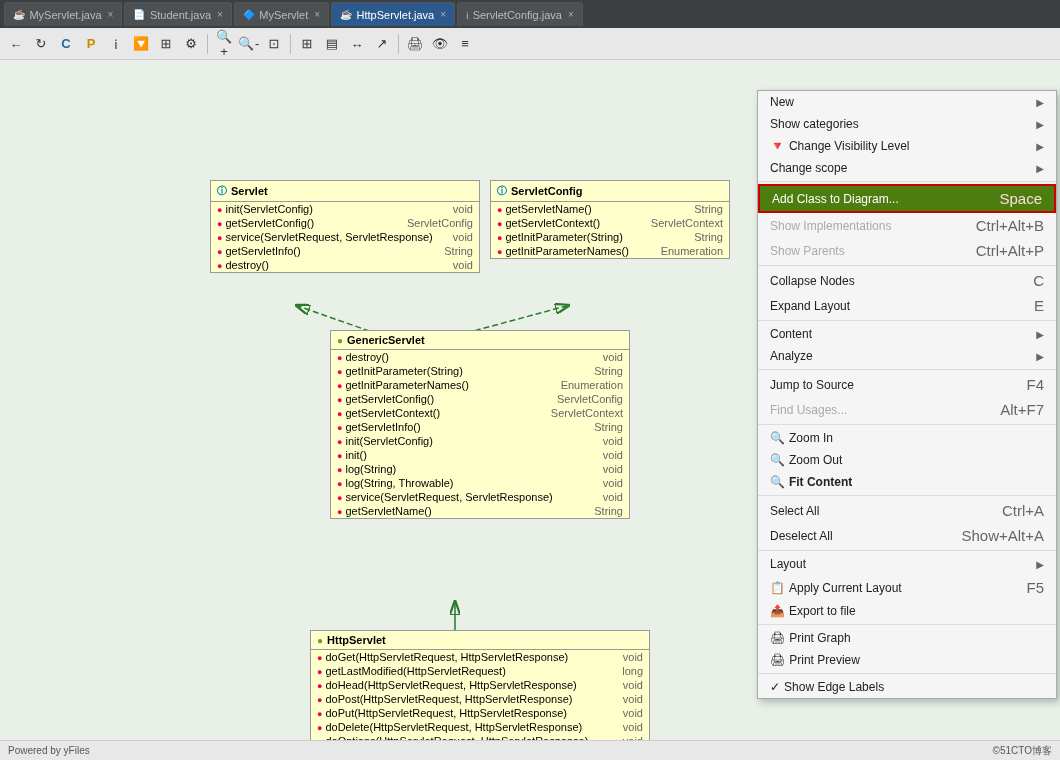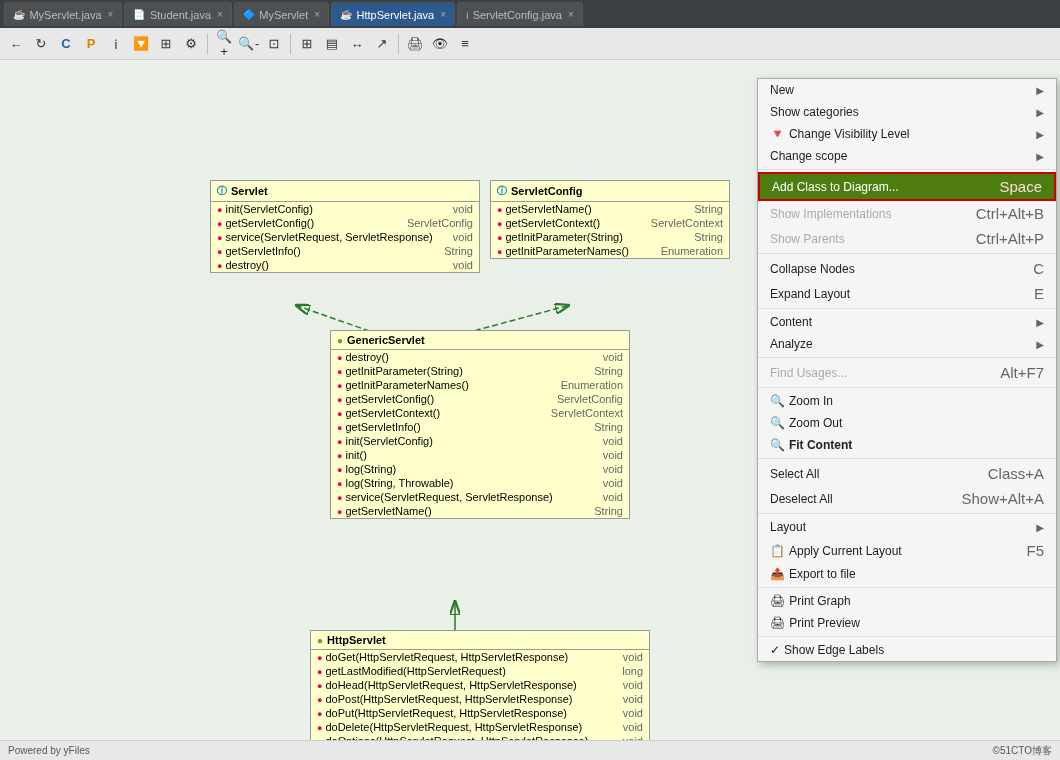--- a/index.html
+++ b/index.html
@@ -60,21 +60,21 @@
     .method-icon { color: #e05; margin-right: 3px; font-size: 9px; }
 
     
     .arrows-svg {
       position: absolute; top: 0; left: 0; width: 100%; height: 100%;
       pointer-events: none;
     }
 
     
     .context-menu {
-      position: absolute; top: 78px; left: 757px;
+      position: absolute; top: 90px; left: 757px;
       background: #f5f5f5; border: 1px solid #aaa;
       box-shadow: 3px 3px 8px rgba(0,0,0,0.25);
       min-width: 300px; z-index: 100; font-size: 12px;
     }
     .menu-item {
       display: flex; align-items: center; justify-content: space-between;
       padding: 4px 12px; cursor: pointer; color: #222;
     }
     .menu-item.highlighted {
       background: #4d7c0f; color: #fff;
@@ -354,38 +354,42 @@
   <div class="menu-separator"></div>
   <div class="menu-item">
     <span>Content</span>
     <span class="arrow">▶</span>
   </div>
   <div class="menu-item">
     <span>Analyze</span>
     <span class="arrow">▶</span>
   </div>
   <div class="menu-separator"></div>
+  <div class="menu-item">
+    <span>Jump to Source</span>
+    <span class="shortcut">F4</span>
+  </div>
   <div class="menu-item disabled">
     <span>Find Usages...</span>
     <span class="shortcut">Alt+F7</span>
   </div>
   <div class="menu-separator"></div>
   <div class="menu-item">
     <span><span style="margin-right:4px">🔍</span>Zoom In</span>
   </div>
   <div class="menu-item">
     <span><span style="margin-right:4px">🔍</span>Zoom Out</span>
   </div>
   <div class="menu-item">
     <span><span style="margin-right:4px">🔍</span><strong>Fit Content</strong></span>
   </div>
   <div class="menu-separator"></div>
   <div class="menu-item">
     <span>Select All</span>
-    <span class="shortcut">Class+A</span>
+    <span class="shortcut">Ctrl+A</span>
   </div>
   <div class="menu-item">
     <span>Deselect All</span>
     <span class="shortcut">Show+Alt+A</span>
   </div>
   <div class="menu-separator"></div>
   <div class="menu-item">
     <span>Layout</span>
     <span class="arrow">▶</span>
   </div>

